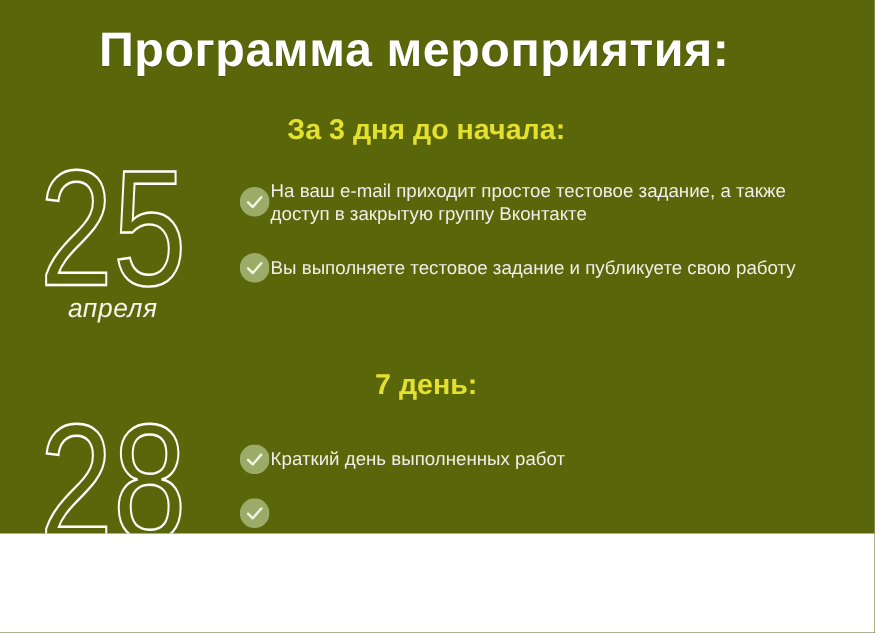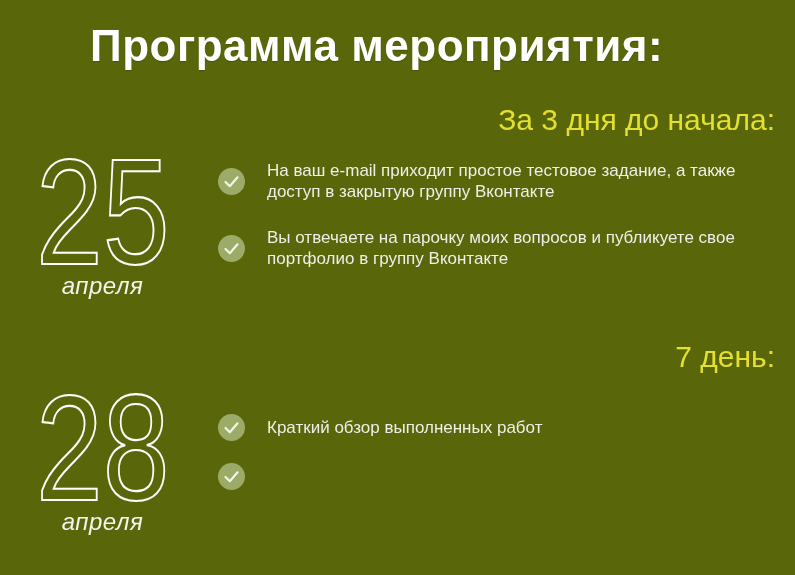--- a/index.html
+++ b/index.html
@@ -3,40 +3,40 @@
 <meta charset="utf-8">
 <style>
   html, body { margin: 0; padding: 0; }
   body {
     font-family: "Liberation Sans", "DejaVu Sans", sans-serif;
     -webkit-font-smoothing: antialiased;
   }
   .page {
     position: relative;
     width: 795px;
-    height: 575px;
+    height: 485px;
     overflow: hidden;
     background: var(--bg, #59670a);
   }
   .page-title {
     margin: 20px 0 0 90px;
     font-size: 44px;
     line-height: 1.2;
     font-weight: bold;
     letter-spacing: 0.5px;
     color: var(--title, #ffffff);
     text-shadow: 0 1px 1px rgba(40,50,0,0.35);
   }
   .section-heading {
     width: 775px;
     margin: 0;
-    text-align: right;
-    font-size: 30px;
+    text-align: center;
+    font-size: 26px;
     line-height: 1.2;
-    font-weight: 400;
+    font-weight: 700;
     color: var(--accent, #e3e02f);
   }
   .heading-1 { margin-top: 29px; }
   .heading-2 { margin-top: 38px; }
   .section-row {
     display: flex;
     align-items: center;
   }
   .row-1 { margin-top: 16px; }
   .row-2 { margin-top: 15px; }
@@ -69,21 +69,21 @@
   }
   .items {
     list-style: none;
     margin: 0;
     padding: 0 15px 0 13px;
     flex: 1;
   }
   .item {
     display: flex;
     align-items: center;
-    gap: 22px;
+    gap: 1px;
   }
   .row-1 .item { margin-bottom: 25px; }
   .row-2 .item { margin-bottom: 22px; }
   .check {
     flex: 0 0 27px;
     width: 27px;
     height: 27px;
   }
   .check svg { display: block; width: 27px; height: 27px; }
   .item-text {
@@ -116,31 +116,30 @@
           <span class="check">
             <svg viewBox="0 0 27 27" aria-hidden="true">
               <circle cx="13.5" cy="13.5" r="13.5" style="fill: var(--check-circle, #9dab68);"></circle>
               <path d="M7.5 14 L11.8 18.2 L19.5 9.3" style="fill:none; stroke: var(--check-mark, #f2f4e6); stroke-width:2.2; stroke-linecap:round; stroke-linejoin:round;"></path>
             </svg>
           </span>
           <span class="item-text">На ваш e-mail приходит простое тестовое задание, а также
 доступ в закрытую группу Вконтакте</span>
         </li>
 
-
         <li class="item">
           <span class="check">
             <svg viewBox="0 0 27 27" aria-hidden="true">
               <circle cx="13.5" cy="13.5" r="13.5" style="fill: var(--check-circle, #9dab68);"></circle>
               <path d="M7.5 14 L11.8 18.2 L19.5 9.3" style="fill:none; stroke: var(--check-mark, #f2f4e6); stroke-width:2.2; stroke-linecap:round; stroke-linejoin:round;"></path>
             </svg>
           </span>
-          <span class="item-text">Вы отвечаете на парочку моих вопросов и публикуете свое
-портфолио в группу Вконтакте</span>
+          <span class="item-text">Вы выполняете тестовое задание и публикуете свою работу</span>
         </li>
+
       </ul>
   </div>
 
   <h2 class="section-heading heading-2">7 день:</h2>
   <div class="section-row row-2">
     <div class="date-col">
       <svg class="date-number-svg" viewBox="0 0 170 114" aria-hidden="true">
         <g transform="translate(18 0) scale(0.8 1)">
           <text x="0" y="110">28</text>
         </g>
@@ -149,21 +148,21 @@
     </div>
     <ul class="items">
 
         <li class="item">
           <span class="check">
             <svg viewBox="0 0 27 27" aria-hidden="true">
               <circle cx="13.5" cy="13.5" r="13.5" style="fill: var(--check-circle, #9dab68);"></circle>
               <path d="M7.5 14 L11.8 18.2 L19.5 9.3" style="fill:none; stroke: var(--check-mark, #f2f4e6); stroke-width:2.2; stroke-linecap:round; stroke-linejoin:round;"></path>
             </svg>
           </span>
-          <span class="item-text">Краткий обзор выполненных работ</span>
+          <span class="item-text">Краткий день выполненных работ</span>
         </li>
 
 
         <li class="item">
           <span class="check">
             <svg viewBox="0 0 27 27" aria-hidden="true">
               <circle cx="13.5" cy="13.5" r="13.5" style="fill: var(--check-circle, #9dab68);"></circle>
               <path d="M7.5 14 L11.8 18.2 L19.5 9.3" style="fill:none; stroke: var(--check-mark, #f2f4e6); stroke-width:2.2; stroke-linecap:round; stroke-linejoin:round;"></path>
             </svg>
           </span>

